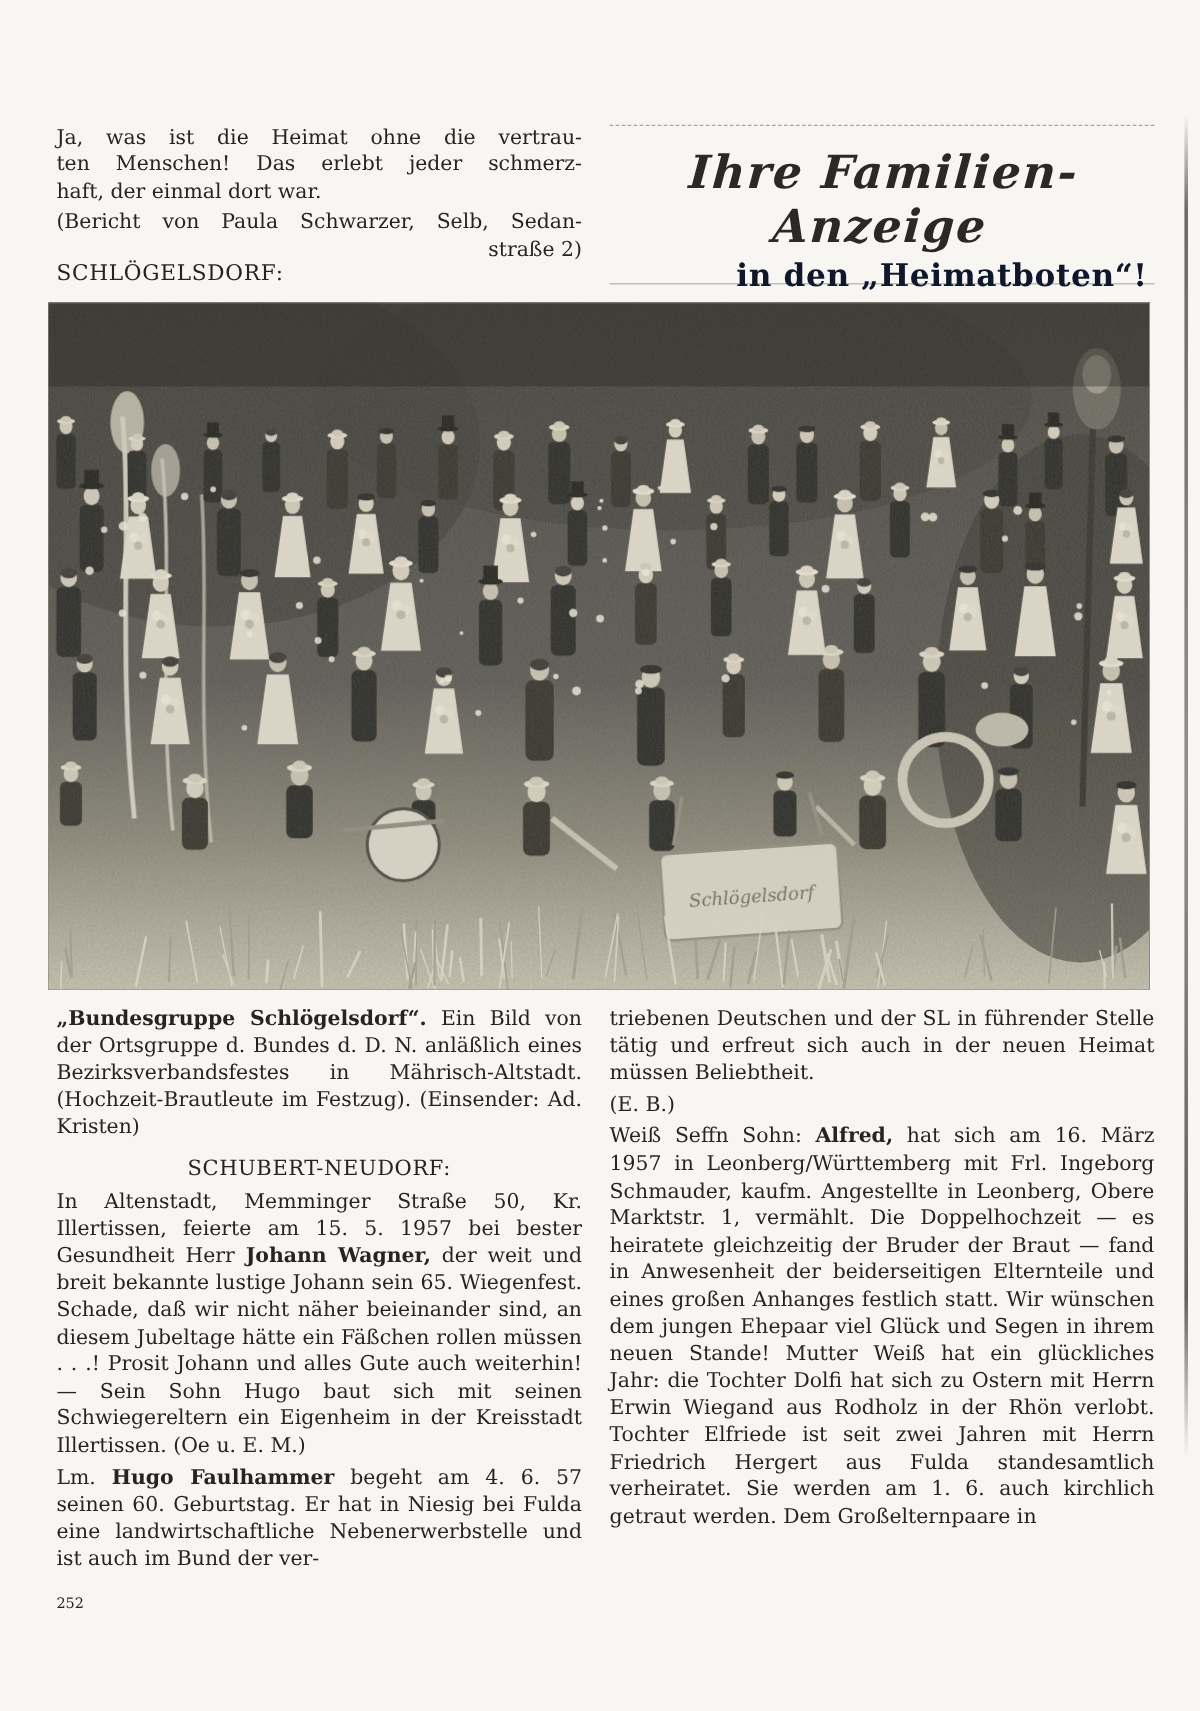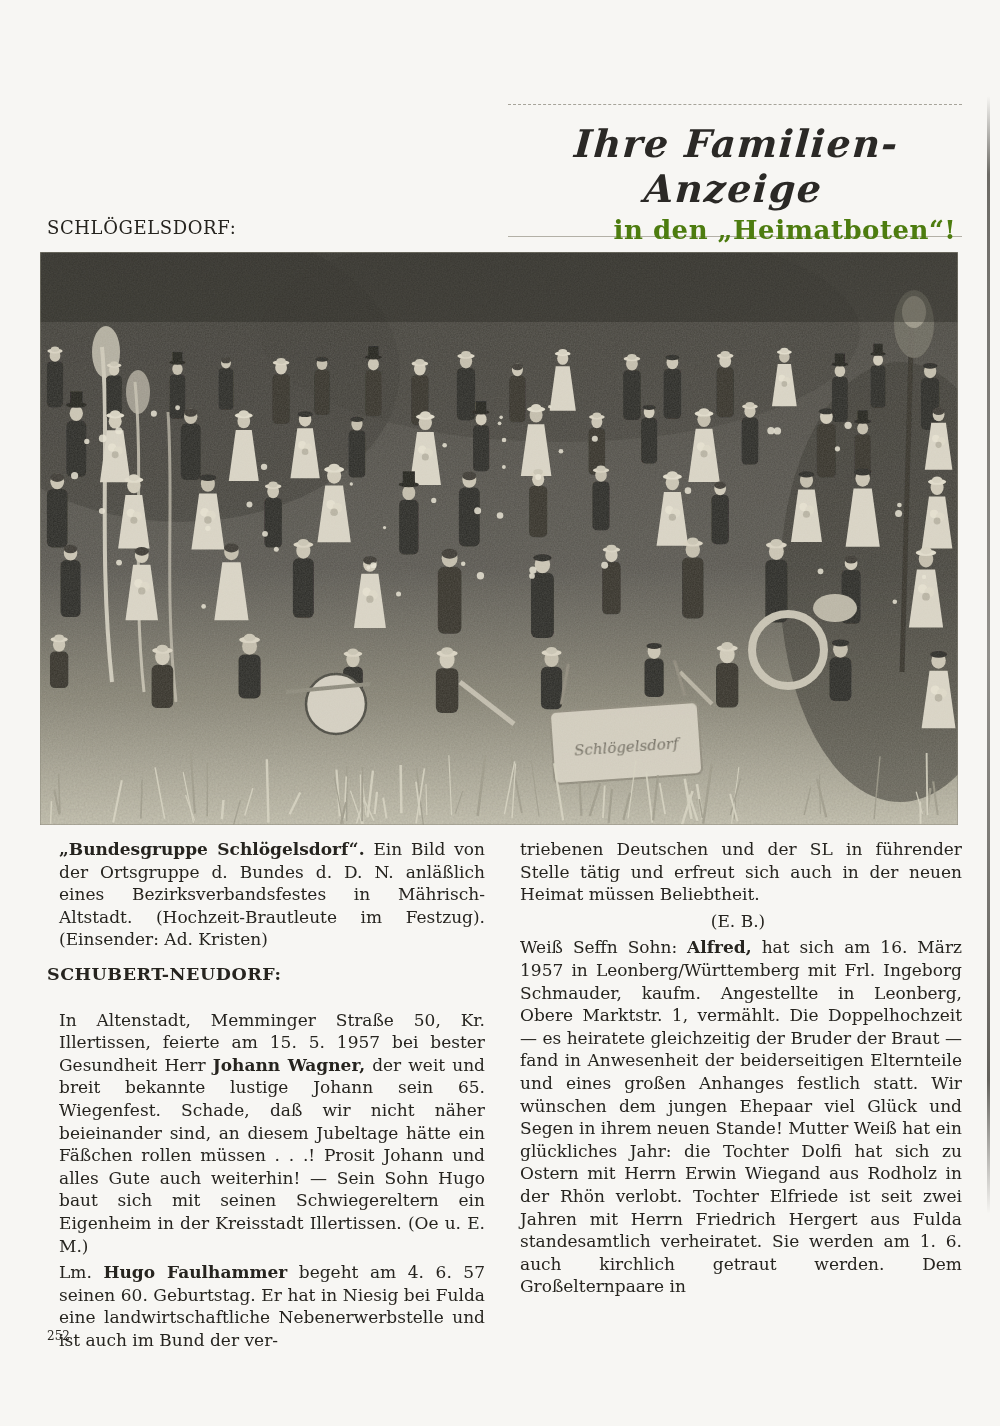--- a/index.html
+++ b/index.html
@@ -15,42 +15,49 @@
   .credit-l2{text-align:right;}
   .sect-head{position:absolute;left:47px;top:217px;font-size:18px;font-weight:normal;letter-spacing:.6px;}
   
   .adbox{position:absolute;left:508px;top:104px;width:454px;height:131px;
     border-top:1px dashed #a7a49a;border-bottom:1px solid #b3b0a6;}
   .ad-script{
     margin-top:16px;text-align:center;font-style:italic;font-weight:600;
     font-size:38px;letter-spacing:1.5px;color:#2b2926;
     transform:skewX(-4deg);
   }
-  .ad-bold{margin-top:4px;margin-left:22%;text-align:center;font-weight:bold;font-size:26px;letter-spacing:.5px;color:#4d7c0f;}
+  .ad-bold{margin-top:4px;margin-left:22%;text-align:center;font-weight:bold;font-size:26px;letter-spacing:.5px;color:#0f172a;}
   
   .photo{position:absolute;left:40px;top:252px;width:918px;height:573px;background:#55534c;}
   .photo svg{display:block;width:918px;height:573px;}
   
   .col{position:absolute;top:838px;font-size:17px;line-height:22.6px;text-align:justify;}
   .col-left{left:47px;width:438px;}
   .col-right{left:508px;width:454px;}
-  .col p{margin:0 0 4px 12px;}
-  .col .subhead{font-size:17.5px;font-weight:bold;letter-spacing:.5px;margin:12px 0 23px 0;text-align:left;}
-  .sig{text-align:center;padding-right:6px;margin:0 0 4px 0;}
+  .col p{margin:0 0 4px 0;}
+  .col .subhead{font-size:17.5px;font-weight:normal;letter-spacing:.5px;margin:12px 0 5px 0;text-align:center;}
+  .sig{text-align:left;padding-right:6px;margin:0 0 4px 0;}
   b{font-weight:bold;}
   
   .pagenum{position:absolute;left:47px;top:1329px;font-size:12px;}
   .edge-shadow{position:absolute;left:987px;top:96px;width:3px;height:1118px;border-radius:2px;
     background:linear-gradient(to bottom,rgba(62,60,54,0),rgba(62,60,54,.75) 7%,rgba(62,60,54,.55) 50%,rgba(62,60,54,.8) 88%,rgba(62,60,54,0));}
 </style>
 </head>
 <body>
 
 <div class="page">
 
+  <div class="intro">
+    <div class="jline">Ja, was ist die Heimat ohne die vertrau-</div>
+    <div class="jline">ten Menschen! Das erlebt jeder schmerz-</div>
+    <div class="lastline">haft, der einmal dort war.</div>
+    <div class="credit jline">(Bericht von Paula Schwarzer, Selb, Sedan-</div>
+    <div class="credit-l2">straße 2)</div>
+  </div>
 
   <div class="sect-head">SCHLÖGELSDORF:</div>
 
   <div class="adbox">
     <div class="ad-script">Ihre Familien-Anzeige</div>
     <div class="ad-bold">in den „Heimatboten“!</div>
   </div>
 
   <div class="photo">
     <svg viewBox="0 0 918 573" preserveAspectRatio="none">

